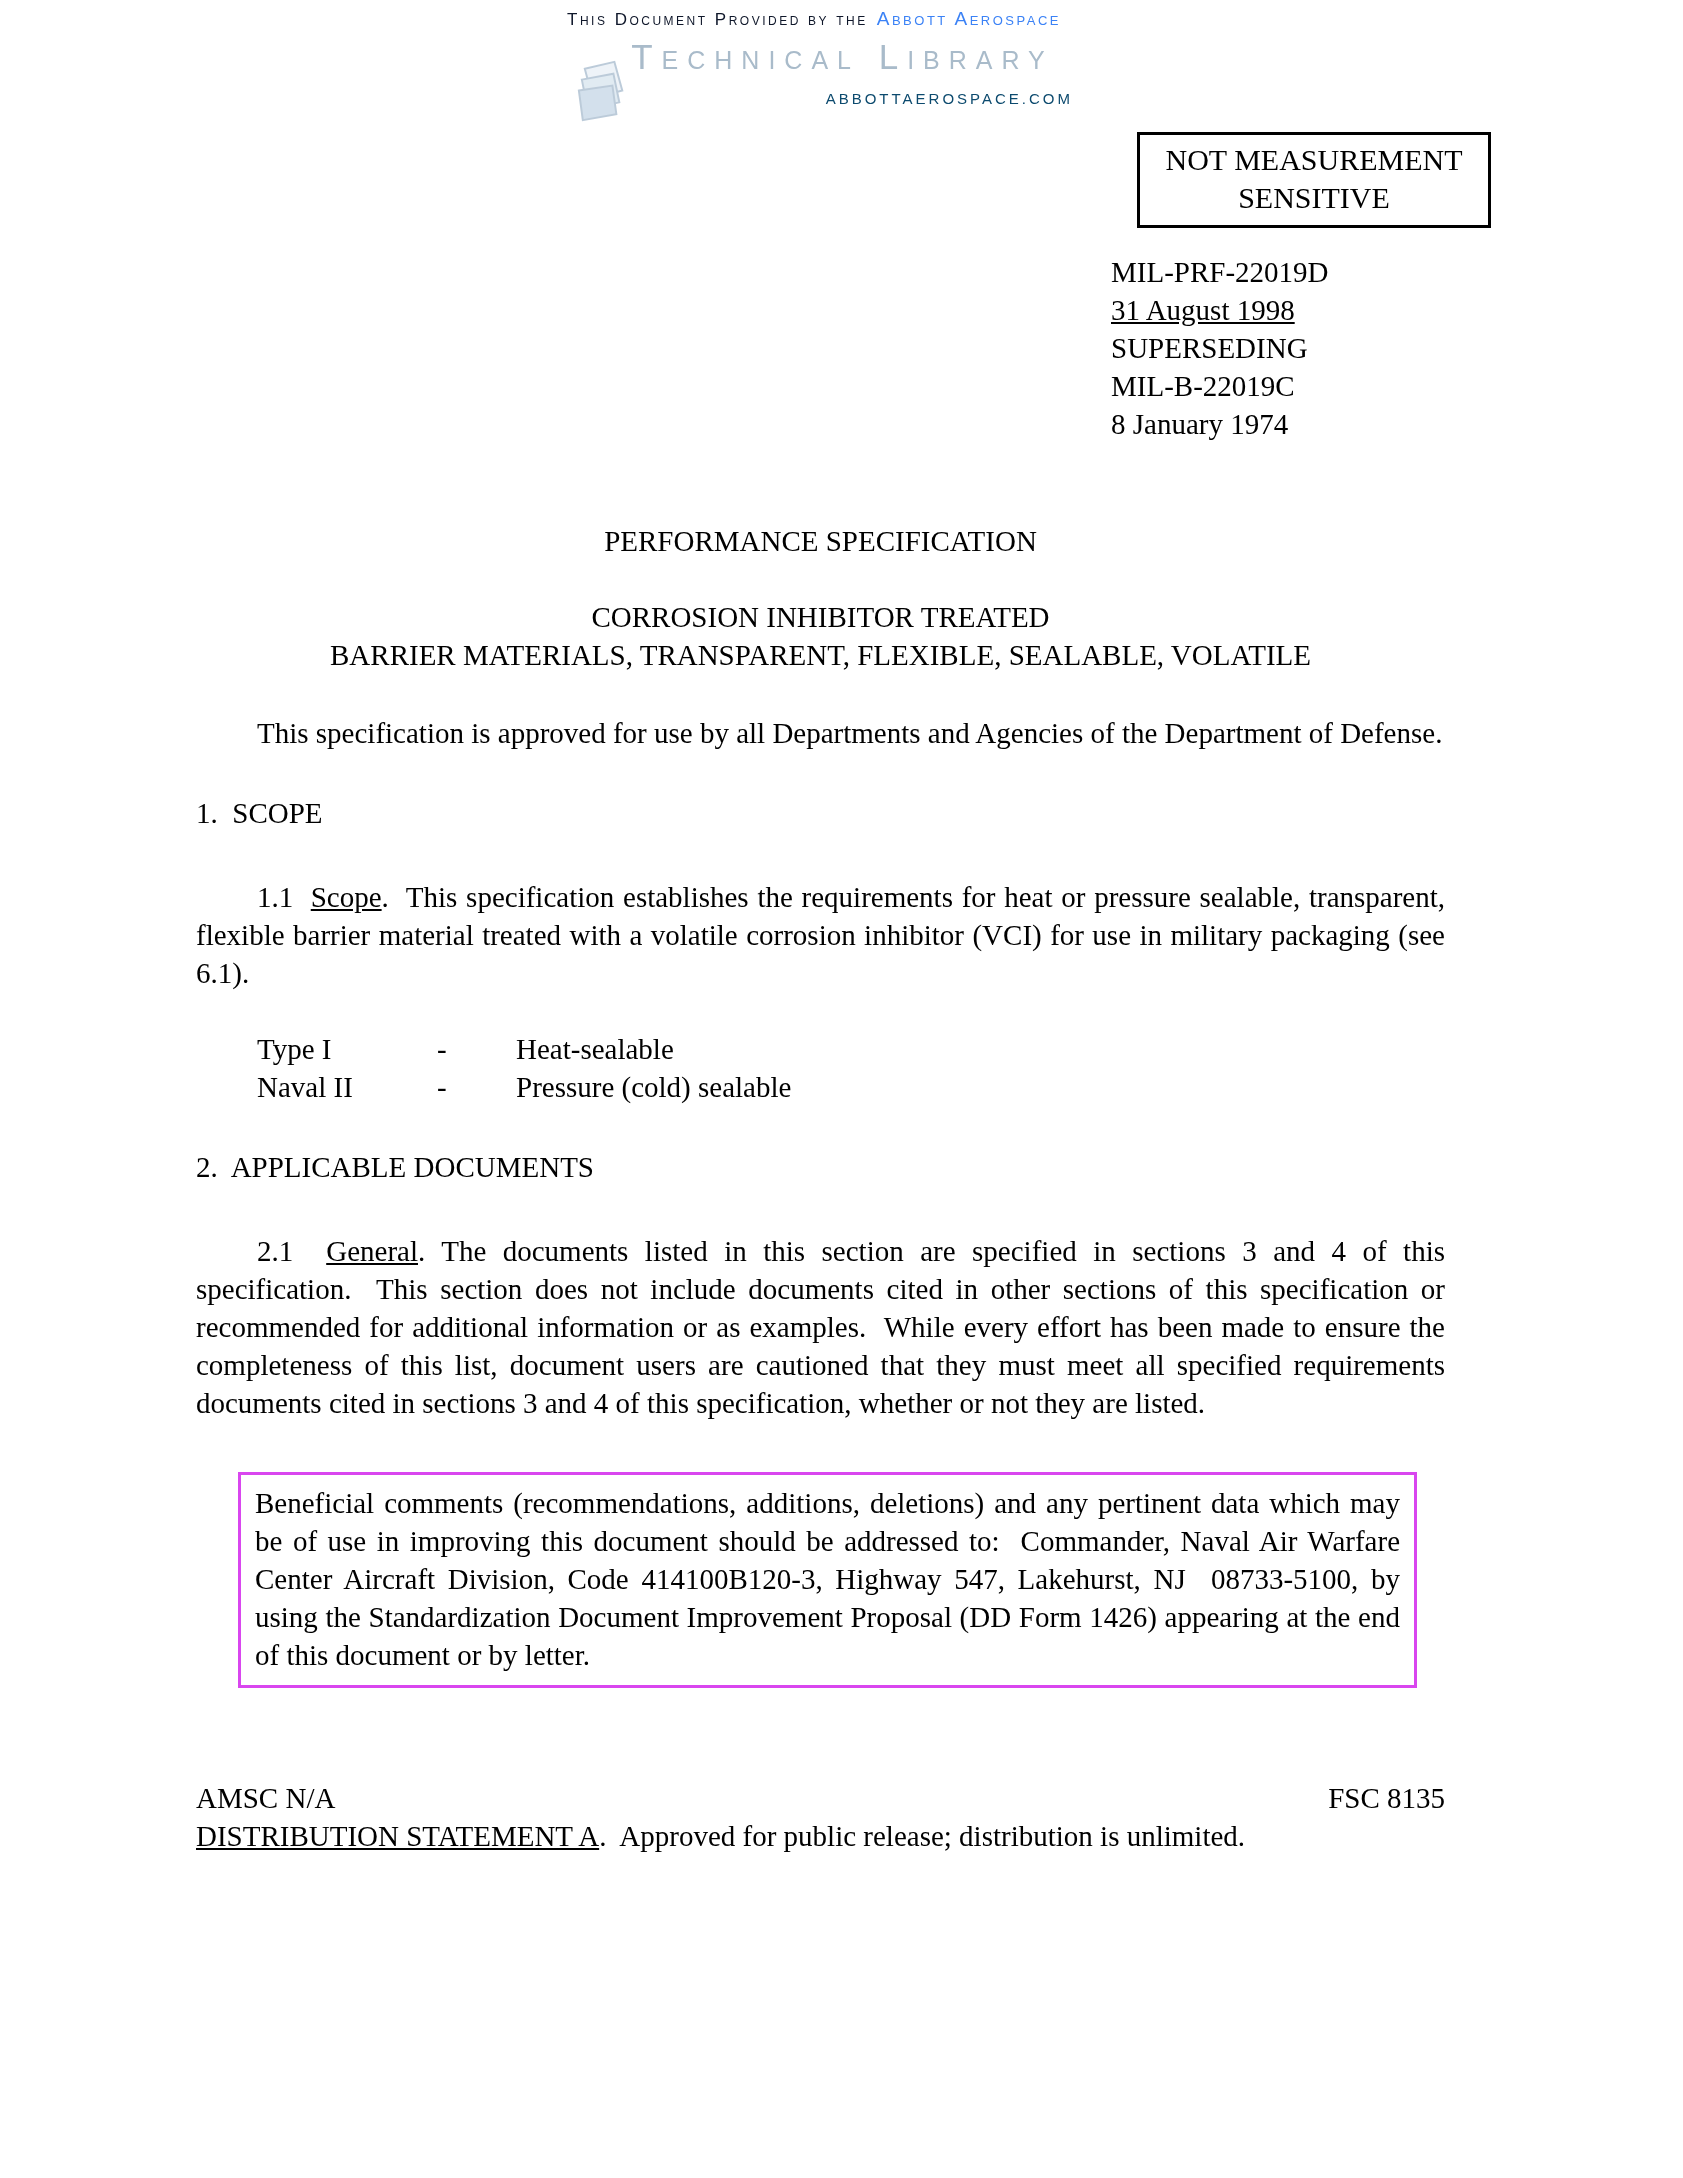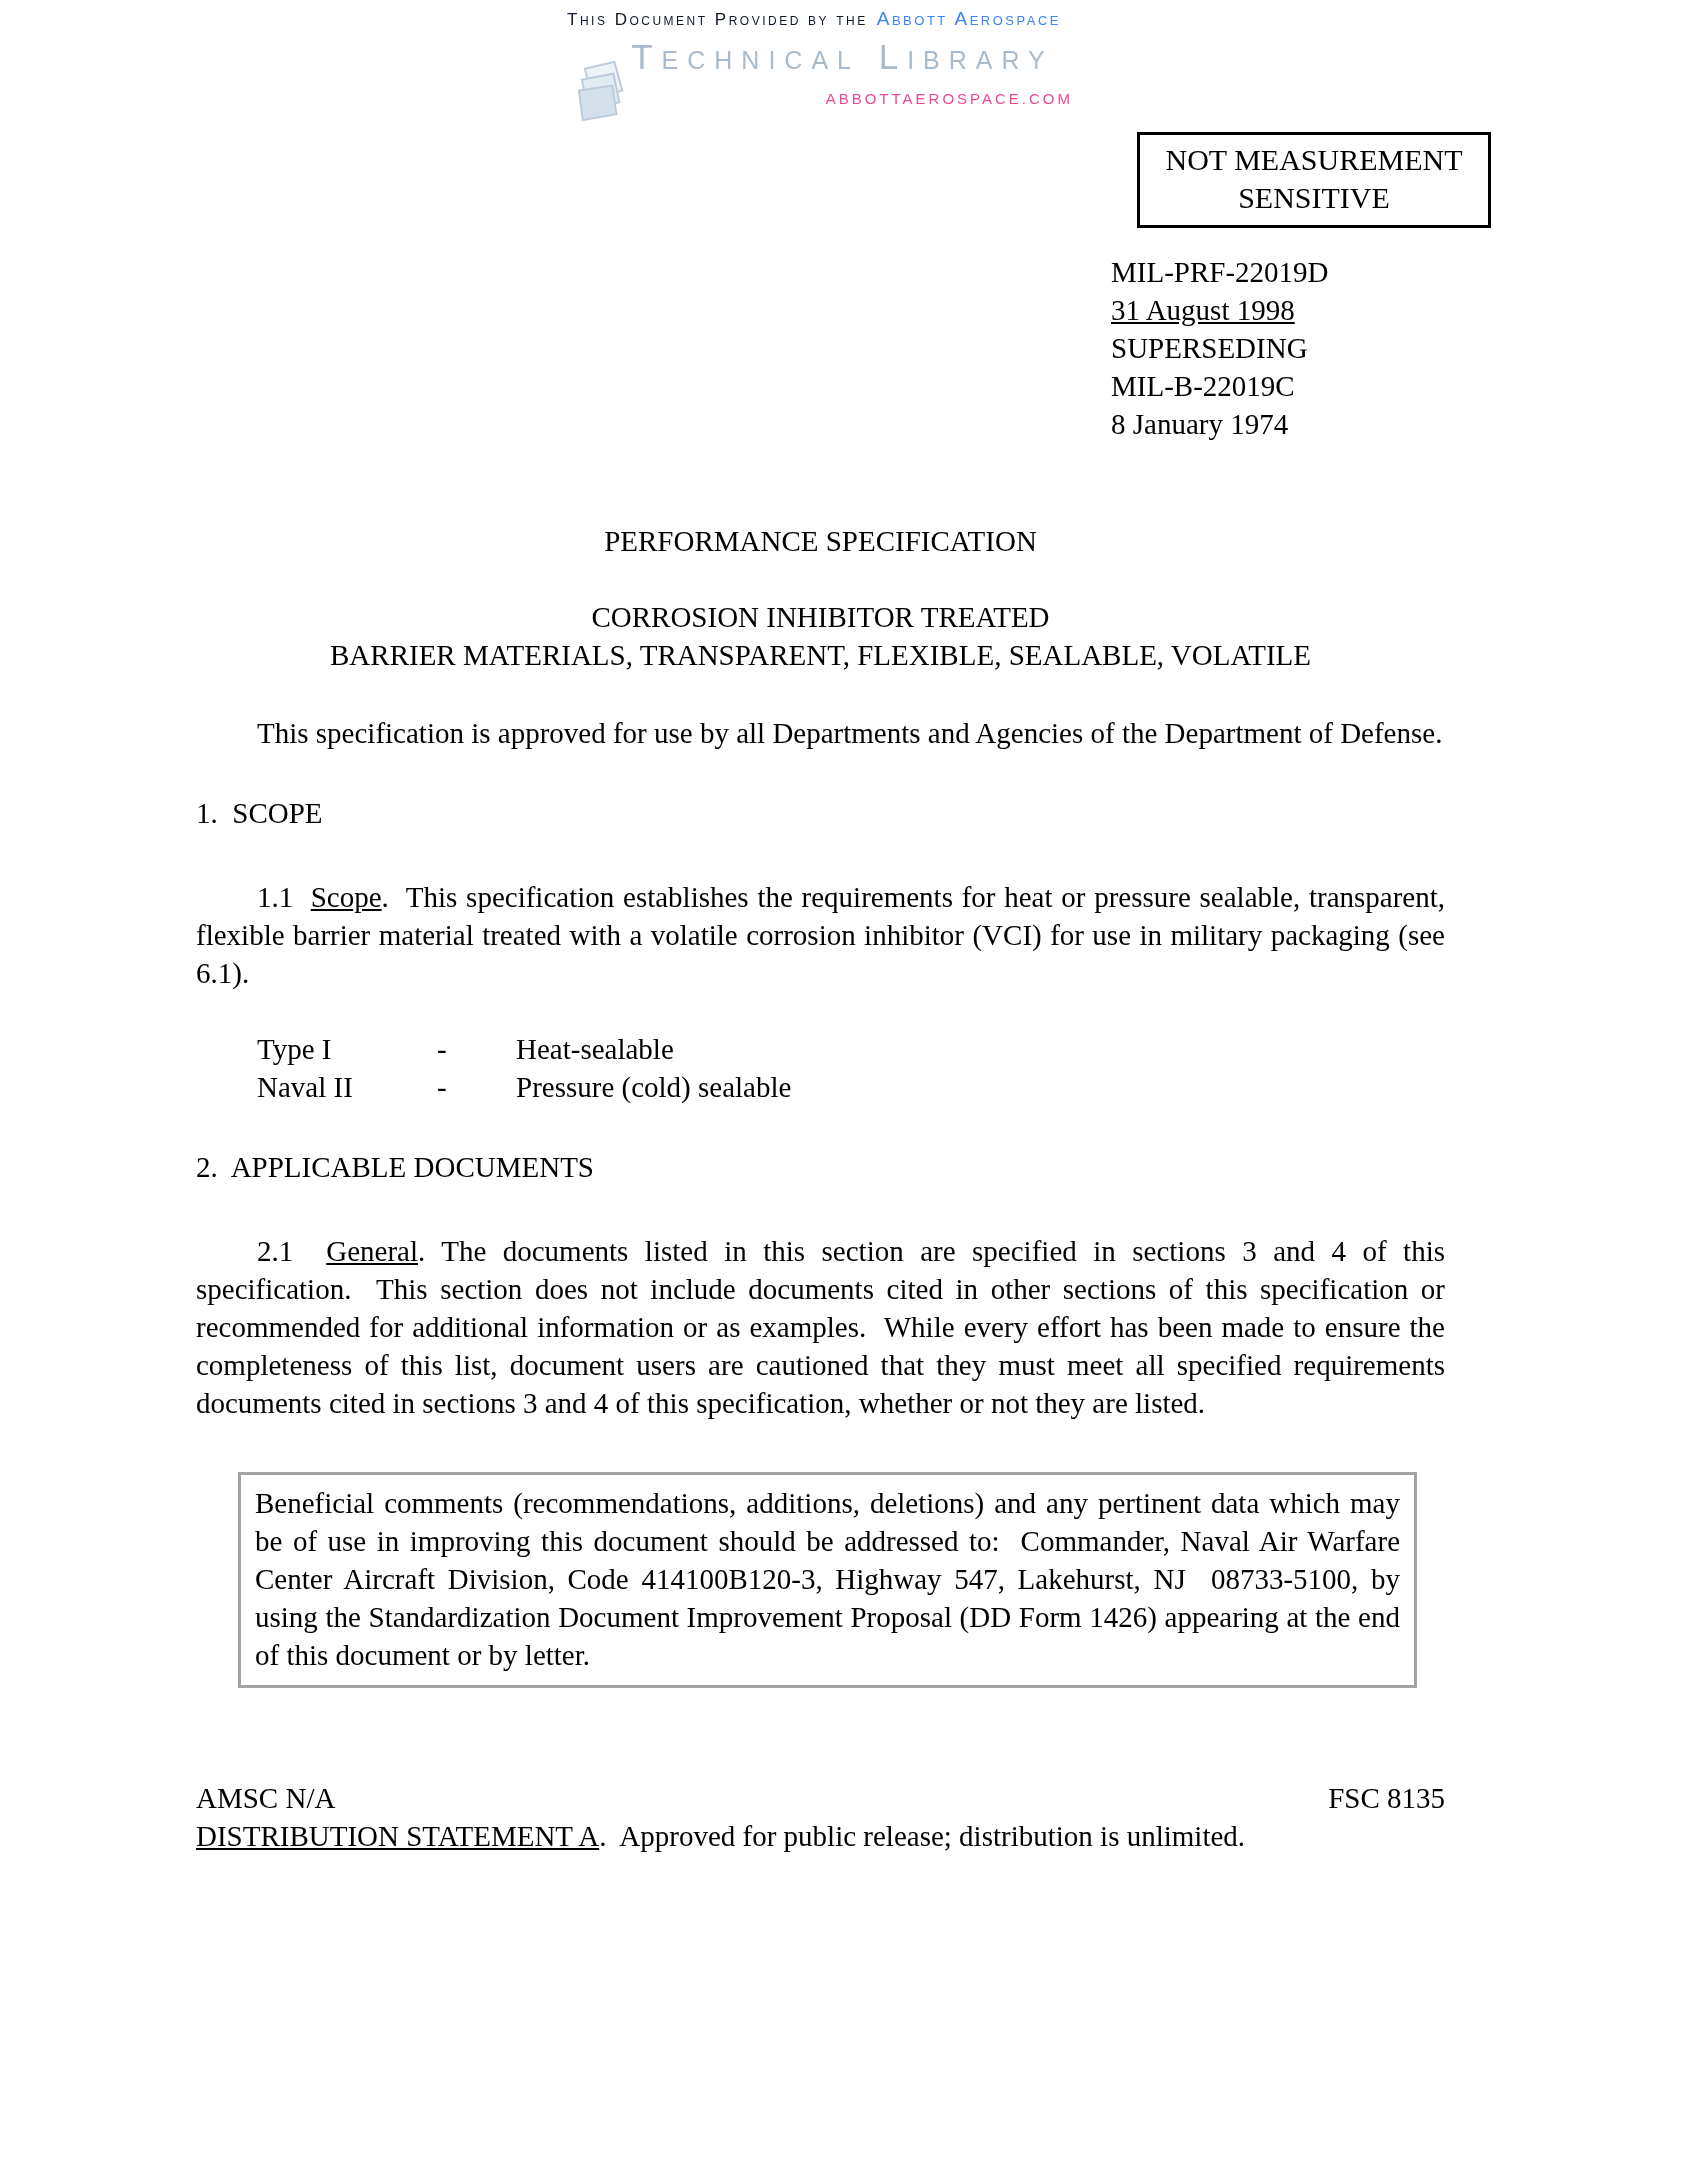--- a/index.html
+++ b/index.html
@@ -56,21 +56,21 @@
   .wm-icon { position:absolute; left:20px; top:20px; opacity:.95; }
   .wm-row3 {
     text-align:right;
     padding-right:6px;
     line-height:18px;
     margin-top:2px;
   }
   .wm-site {
     font-size:15px;
     letter-spacing:3px;
-    color:#ec4899;
+    color:#0c4a6e;
   }
 
   
   .notice-box {
     position:absolute;
     top:132px; left:1137px;
     width:354px;
     border:3px solid #000;
     text-align:center;
     padding:6px 4px 8px 4px;
@@ -98,21 +98,21 @@
   .mt-p { margin-top:40px; }
   .mt-h { margin-top:42px; }
   .mt-sub { margin-top:46px; }
   .type-list { margin-top:38px; margin-left:61px; }
   .type-name { display:inline-block; width:180px; }
   .type-dash { display:inline-block; width:79px; }
   .comments-box {
     margin-top:50px;
     margin-left:42px;
     margin-right:28px;
-    border:3px solid #a3a3a3;
+    border:3px solid #d946ef;
     padding:9px 14px 11px 14px;
     text-align:justify;
   }
   .footer { margin-top:91px; }
   .footer-row1 { display:flex; justify-content:space-between; }
 </style>
 </head>
 <body>
 
 <div class="page">

